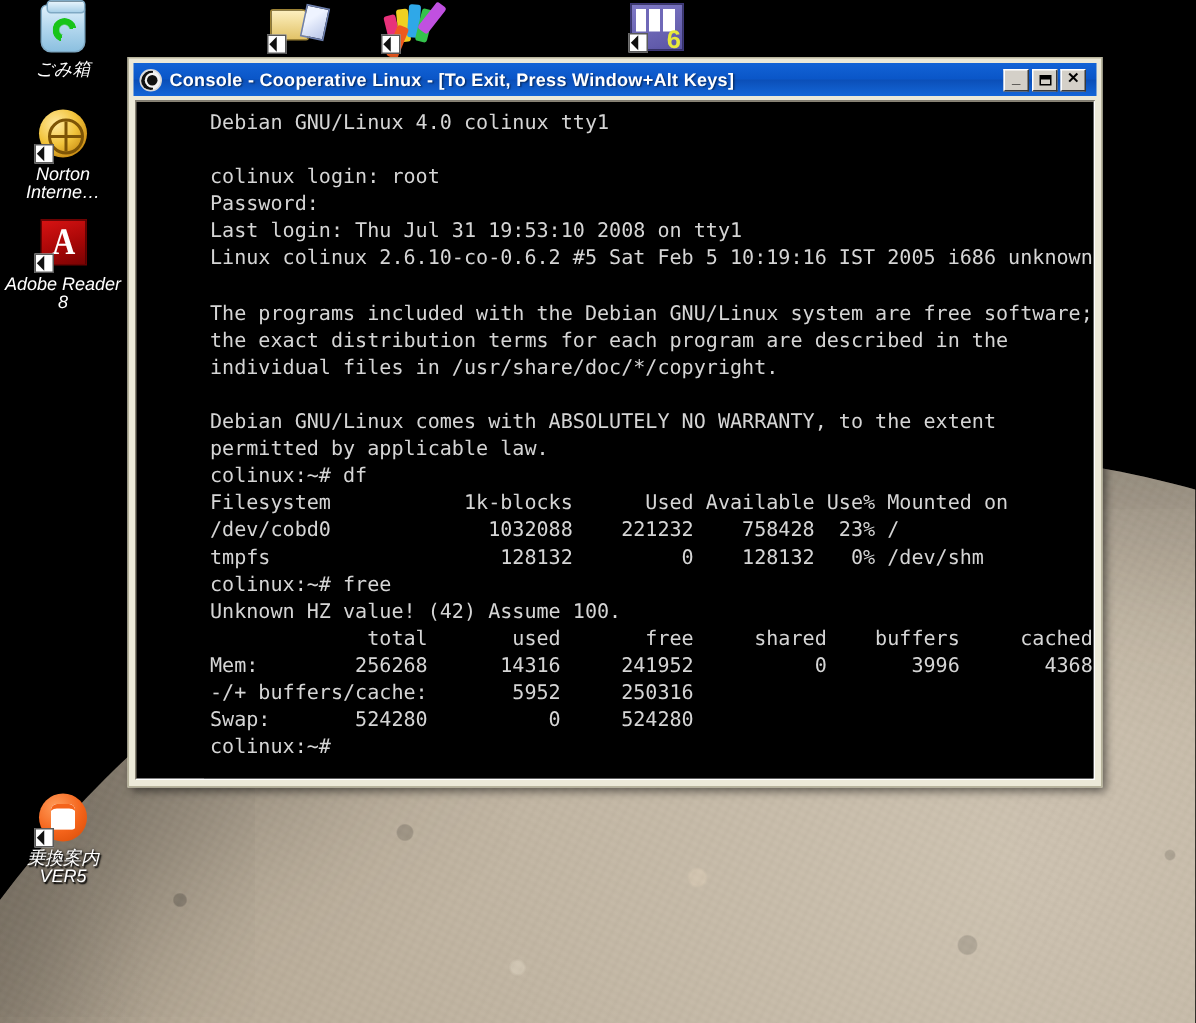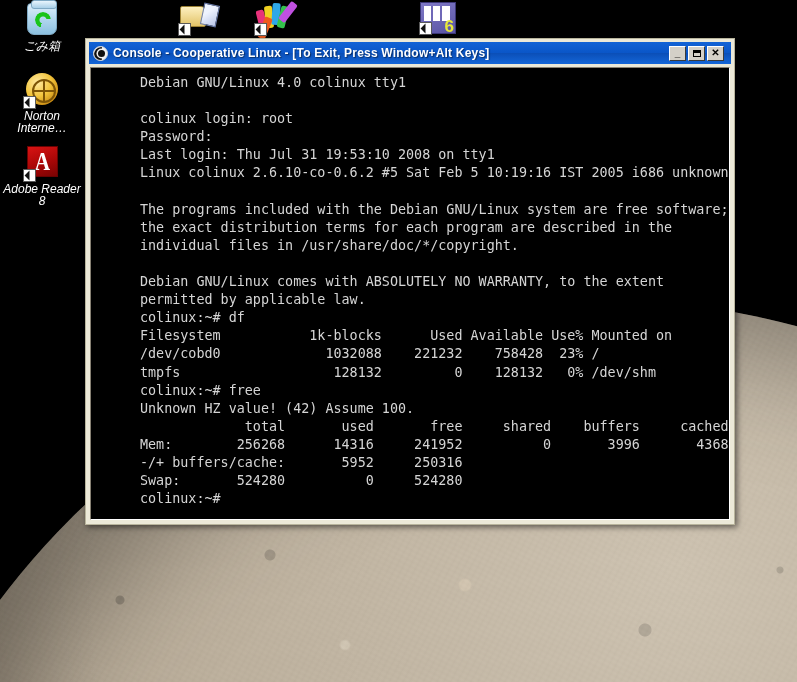--- a/index.html
+++ b/index.html
@@ -364,20 +364,28 @@
   <div class="dicon" style="left:2px;top:145px;">
     <div class="glyph">
       <div class="ic-adobe"></div>
       <div class="shortcut-arrow"></div>
     </div>
     <div class="cap">Adobe Reader
 8</div>
   </div>
 
 
+  <div class="dicon" style="left:2px;top:528px;">
+    <div class="glyph">
+      <div class="ic-train"></div>
+      <div class="shortcut-arrow"></div>
+    </div>
+    <div class="cap">乗換案内
+VER5</div>
+  </div>
 
 </div>
 
 <div id="console-window">
 
   <div class="titlebar">
     <div class="tb-icon"></div>
     <div class="tb-title">Console - Cooperative Linux - [To Exit, Press Window+Alt Keys]</div>
     <div class="tb-buttons">
       <div class="tb-btn min">_</div>

